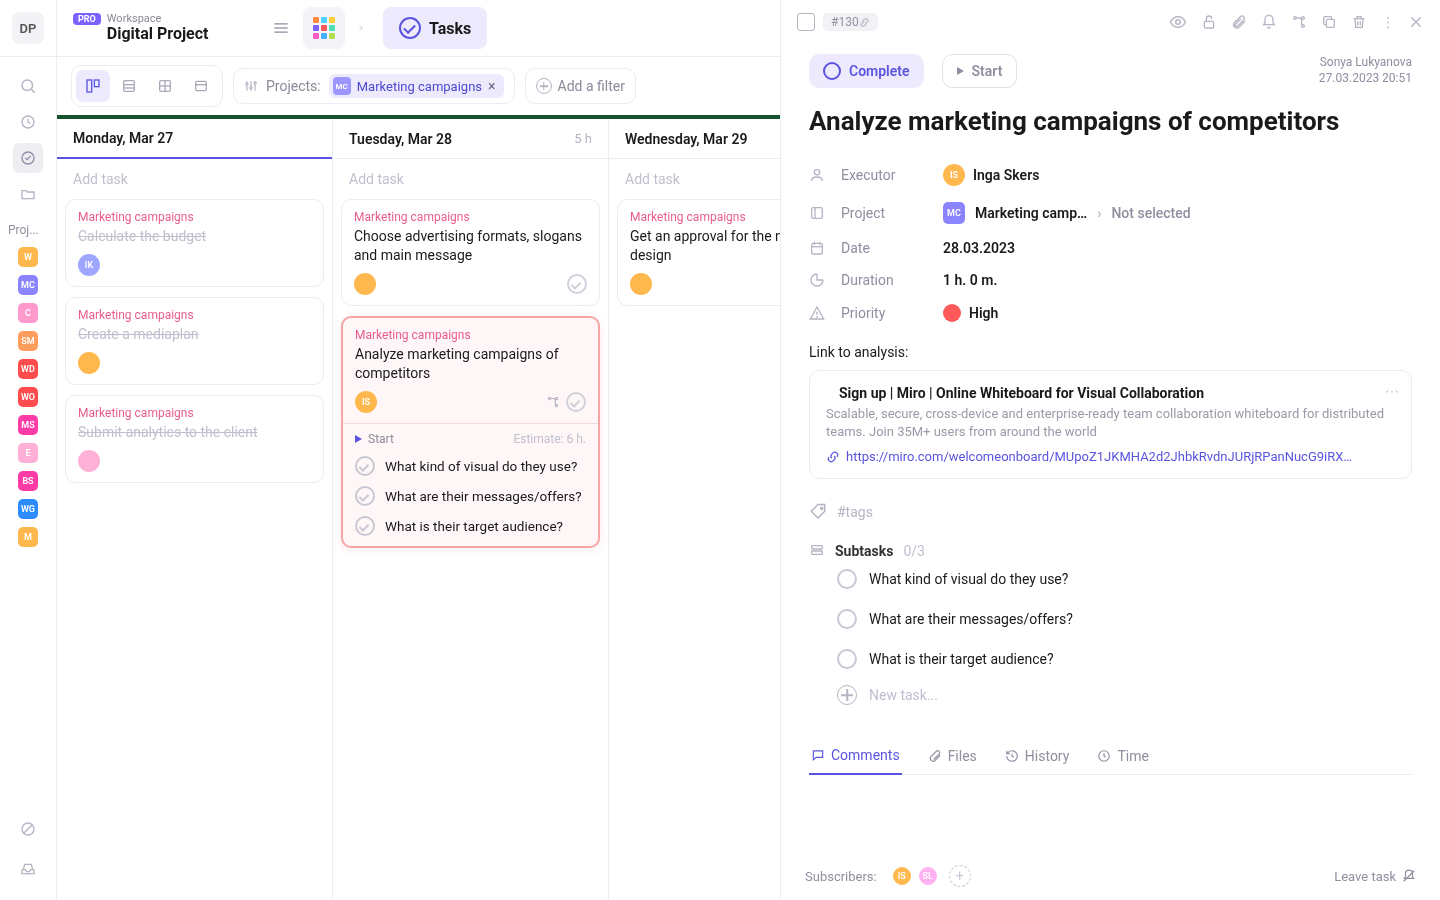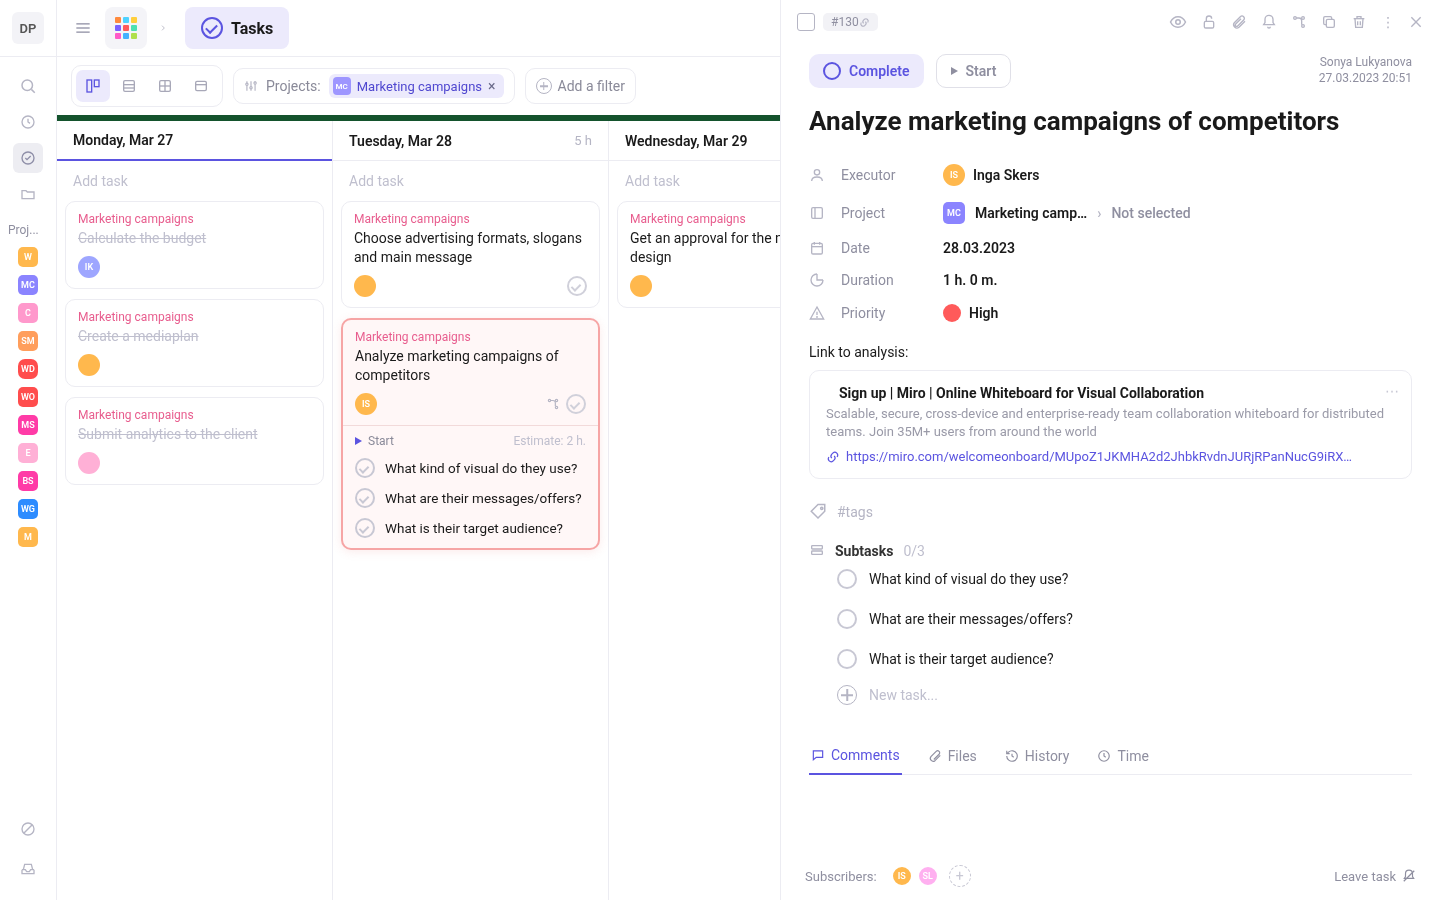--- a/index.html
+++ b/index.html
@@ -43,21 +43,21 @@
 .proj-chip { background:#eceafc; color:#5048d0; padding:3px 8px 3px 4px; border-radius:6px; display:flex; align-items:center; gap:6px; font-size:13px; }
 .proj-chip .mini { width:18px; height:18px; border-radius:4px; background:#9e96ff; color:#fff; font-size:8px; display:flex; align-items:center; justify-content:center; font-weight:600; }
 .proj-chip .x { color:#6a6a8a; cursor:pointer; font-size:14px; }
 .addfilter { color:#8a8a99; gap:6px; }
 .plus-c { width:16px; height:16px; border:1.5px solid #b5b5c4; border-radius:50%; position:relative; }
 .plus-c::before, .plus-c::after { content:''; position:absolute; background:#b5b5c4; }
 .plus-c::before { left:3px; right:3px; top:50%; height:1.5px; transform:translateY(-50%); }
 .plus-c::after { top:3px; bottom:3px; left:50%; width:1.5px; transform:translateX(-50%); }
 
 
-.board { flex:1; display:flex; overflow:hidden; border-top:6px solid #14532d; }
+.board { flex:1; display:flex; overflow:hidden; border-top:4px solid #14532d; }
 .col { width:276px; min-width:276px; border-right:1px solid #ececf2; display:flex; flex-direction:column; }
 .col-head { height:40px; display:flex; align-items:center; justify-content:space-between; padding:0 16px; font-weight:600; font-size:14px; border-bottom:1px solid #ececf2; }
 .col-head.selected { border-bottom:2px solid #5b54e0; }
 .col-hours { color:#b5b5c4; font-weight:400; font-size:13px; }
 .addtask { padding:12px 16px; color:#bfbfce; font-size:14px; cursor:pointer; }
 .cards { display:flex; flex-direction:column; gap:10px; padding:0 8px 12px; }
 .card { border:1px solid #ececf2; border-radius:10px; padding:10px 12px; background:#fff; }
 .card.done .ct { text-decoration:line-through; color:#bfbfce; }
 .card .proj { font-size:12px; color:#e85d8e; margin-bottom:3px; }
 .card .ct { font-size:14px; line-height:1.35; margin-bottom:8px; }
@@ -77,21 +77,21 @@
 
 
 .panel { width:660px; border-left:1px solid #ececf2; display:flex; flex-direction:column; background:#fff; }
 .phead { height:44px; display:flex; align-items:center; padding:0 16px; gap:8px; }
 .ph-left { display:flex; align-items:center; gap:8px; }
 .card-ic { width:18px; height:18px; border:1.6px solid #b5b5c4; border-radius:3px; }
 .task-id { background:#f2f2f6; color:#8f8fa0; font-size:12px; padding:2px 8px; border-radius:5px; display:flex; align-items:center; gap:0; }
 .ph-right { margin-left:auto; display:flex; align-items:center; gap:14px; color:#b5b5c4; }
 .ph-ic { cursor:pointer; display:flex; }
 .pbody { flex:1; overflow-y:auto; padding:10px 28px 0; }
-.p-actions { display:flex; align-items:center; gap:12px; }
+.p-actions { display:flex; align-items:center; gap:18px; }
 .btn { height:34px; border-radius:10px; display:flex; align-items:center; gap:8px; padding:0 14px; font-weight:600; cursor:pointer; }
 .btn-complete { background:#eceafc; color:#5b54e0; }
 .btn-complete .ring { width:18px; height:18px; border:2.5px solid #5b54e0; border-radius:50%; }
 .btn-start { border:1px solid #e0e0e8; color:#8f8fa0; }
 .btn-start .play { border-left-color:#8f8fa0; }
 .meta-author { margin-left:auto; text-align:right; font-size:12px; color:#8f8fa0; line-height:1.3; }
 .ptitle { font-size:26px; font-weight:700; margin:18px 0 20px; }
 .prow { display:flex; align-items:center; padding:8px 0; gap:14px; }
 .prow .lbl { width:120px; display:flex; align-items:center; gap:16px; color:#8f8fa0; font-size:14px; }
 .lbl-ic { width:16px; height:16px; display:flex; align-items:center; justify-content:center; color:#b5b5c4; }
@@ -153,21 +153,21 @@
           <path d="M3 7h6l2 2h10v10H3z"></path>
         </svg>
       </div>
   </div>
   <div class="rail-section">Proj...</div>
   <div class="rail-projects" id="rail-projects">
       <div class="proj-sq" style="background: rgb(255, 184, 77);">W</div>
       <div class="proj-sq" style="background: rgb(139, 132, 255);">MC</div>
       <div class="proj-sq" style="background: rgb(255, 153, 204);">C</div>
       <div class="proj-sq" style="background: rgb(255, 158, 92);">SM</div>
-      <div class="proj-sq" style="background: rgb(255, 77, 77); border-radius: 7px;">WD</div>
+      <div class="proj-sq" style="background: rgb(255, 77, 77);">WD</div>
       <div class="proj-sq" style="background: rgb(255, 77, 77);">WO</div>
       <div class="proj-sq" style="background: rgb(255, 59, 167);">MS</div>
       <div class="proj-sq" style="background: rgb(255, 176, 214);">E</div>
       <div class="proj-sq" style="background: rgb(255, 59, 167);">BS</div>
       <div class="proj-sq" style="background: rgb(45, 140, 255);">WG</div>
       <div class="proj-sq" style="background: rgb(255, 184, 77);">M</div>
     </div>
   <div class="rail-bottom">
     <div class="rail-ic">
         <svg width="16" height="16" viewBox="0 0 24 24" fill="none" stroke="currentColor" stroke-width="2">
@@ -180,20 +180,29 @@
           <path d="M3 13h5l2 3h4l2-3h5"></path>
           <path d="M3 13v6h18v-6"></path>
           <path d="M5 13l2-8h10l2 8"></path>
         </svg>
       </div>
   </div>
 </div>
 
 <div class="main">
   <div class="topbar">
+    <div class="ws-meta">
+      <div style="display:flex;align-items:flex-start;gap:6px;">
+        <span class="ws-pro">PRO</span>
+        <div class="ws-texts">
+          <div class="ws-l1">Workspace</div>
+          <div class="ws-l2">Digital Project</div>
+        </div>
+      </div>
+    </div>
     <div class="hamburger">
         <svg width="20" height="20" viewBox="0 0 24 24" stroke="currentColor" stroke-width="2">
           <line x1="4" y1="7" x2="20" y2="7"></line>
           <line x1="4" y1="12" x2="20" y2="12"></line>
           <line x1="4" y1="17" x2="20" y2="17"></line>
         </svg>
       </div>
     <div class="appicon">
       <div class="apps-grid">
         <span style="background:#ff8a3d"></span>
@@ -327,21 +336,21 @@
                   <path d="M8 6h4a4 4 0 0 1 4 4v6"></path>
                 </svg>
                 <span class="card-complete"></span>
               </span>
             </div>
             <div class="hl-start">
               <span class="lft">
                 <span class="play"></span>
                 <span>Start</span>
               </span>
-              <span style="color:#bfbfce">Estimate: 2 h.</span>
+              <span style="color:#bfbfce">Estimate: 6 h.</span>
             </div>
             <div class="subitem">
               <span class="subcheck"></span>
               <span>What kind of visual do they use?</span>
             </div>
             <div class="subitem">
               <span class="subcheck"></span>
               <span>What are their messages/offers?</span>
             </div>
             <div class="subitem">

